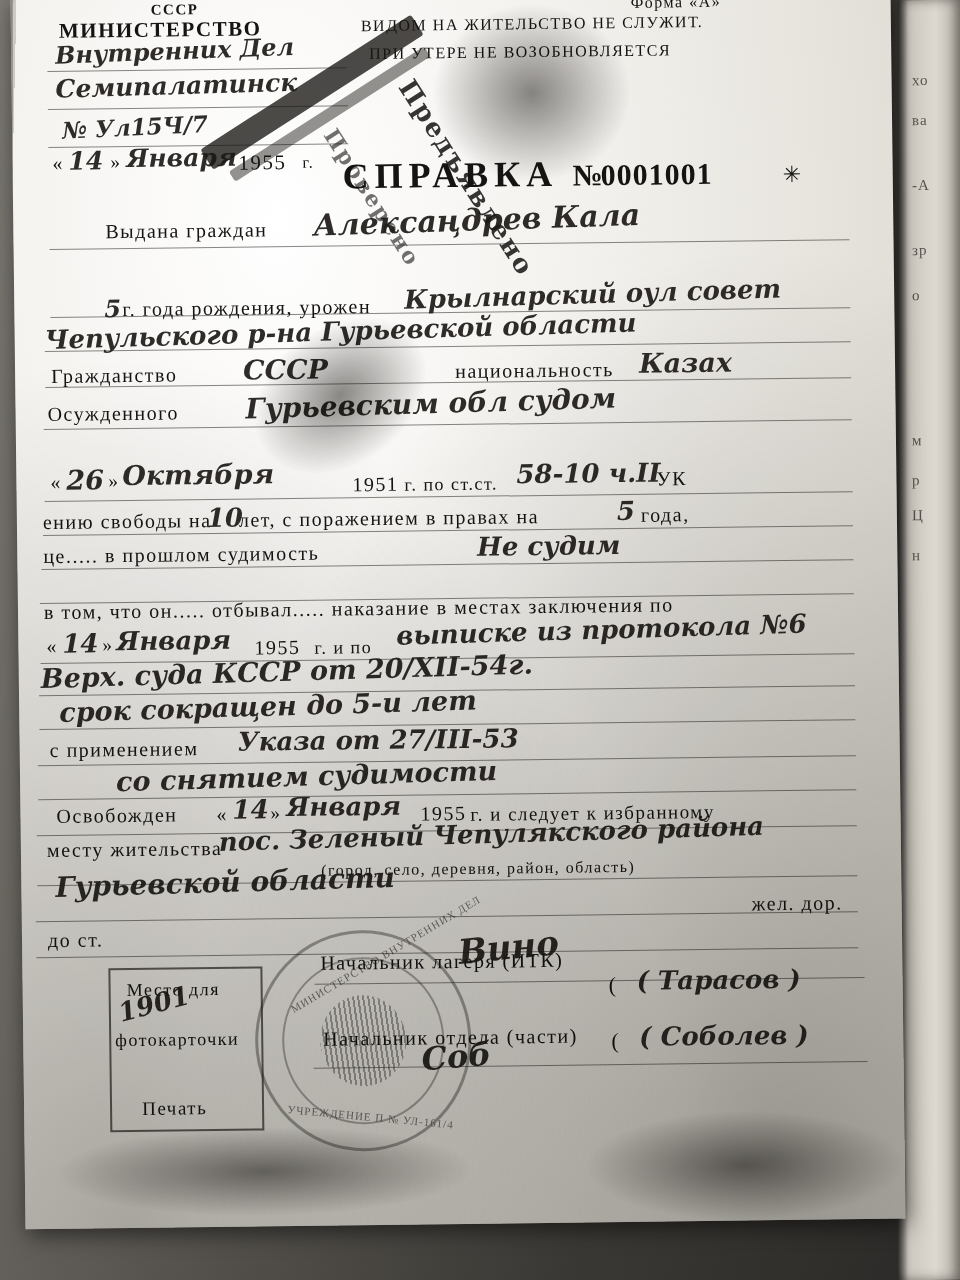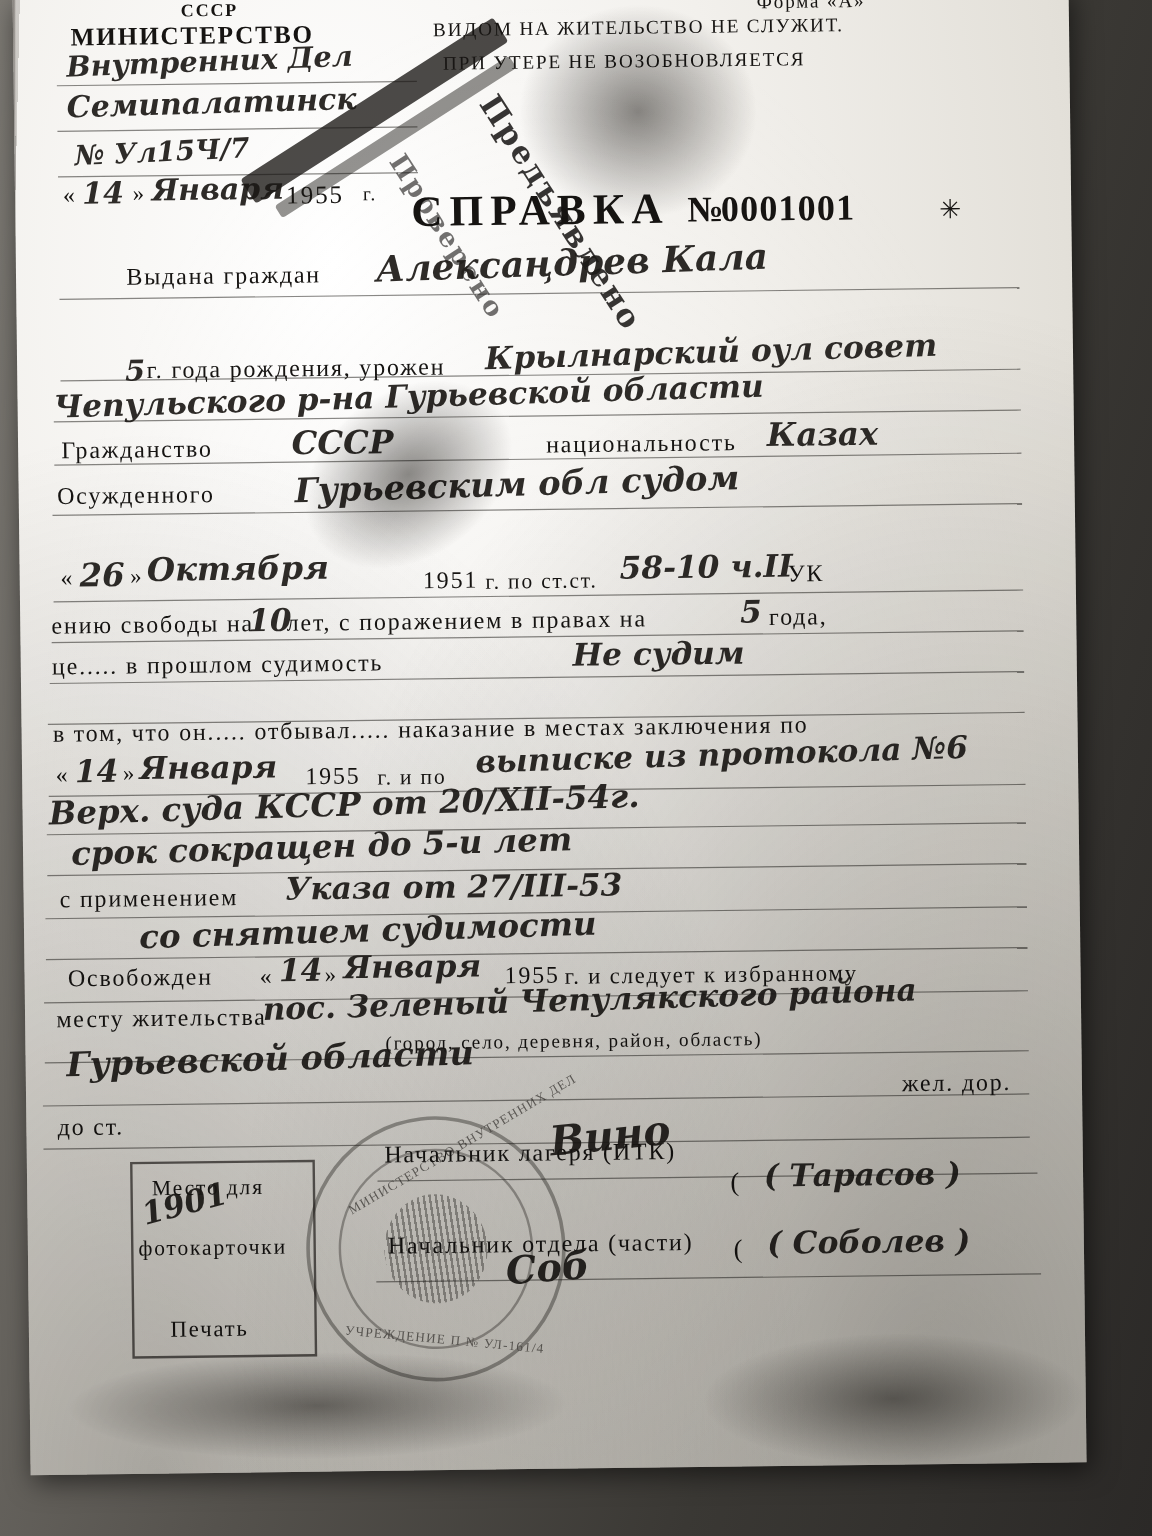--- a/index.html
+++ b/index.html
@@ -194,20 +194,32 @@
     background: radial-gradient(ellipse, rgba(45,42,38,0.55), rgba(45,42,38,0) 70%);
     mix-blend-mode: multiply;
   }
 </style>
 </head>
 <body>
 
 <div class="page">
   <div class="desk"></div>
 
+  <div class="side-doc">
+    <div class="edge-dark"></div>
+    <div class="side-text" style="top:70px;">хо</div>
+    <div class="side-text" style="top:110px;">ва</div>
+    <div class="side-text" style="top:175px;">-А</div>
+    <div class="side-text" style="top:240px;">зр</div>
+    <div class="side-text" style="top:285px;">о</div>
+    <div class="side-text" style="top:430px;">м</div>
+    <div class="side-text" style="top:470px;">р</div>
+    <div class="side-text" style="top:505px;">Ц</div>
+    <div class="side-text" style="top:545px;">н</div>
+  </div>
 
   <div class="sheet">
     <div class="content">
 
       <div class="t print bold" style="left:140px; top:4px; font-size:15px;">СССР</div>
       <div class="t print bold" style="left:48px; top:20px; font-size:21px;">МИНИСТЕРСТВО</div>
       <div class="hand" style="left:44px; top:42px; font-size:24px; transform:rotate(-1.5deg);">Внутренних Дел</div>
       <div class="hand" style="left:44px; top:76px; font-size:25px; transform:rotate(-1deg);">Семипалатинск</div>
       <div class="hand" style="left:50px; top:118px; font-size:23px; transform:rotate(-2deg);">№ Ул15Ч/7</div>
 

